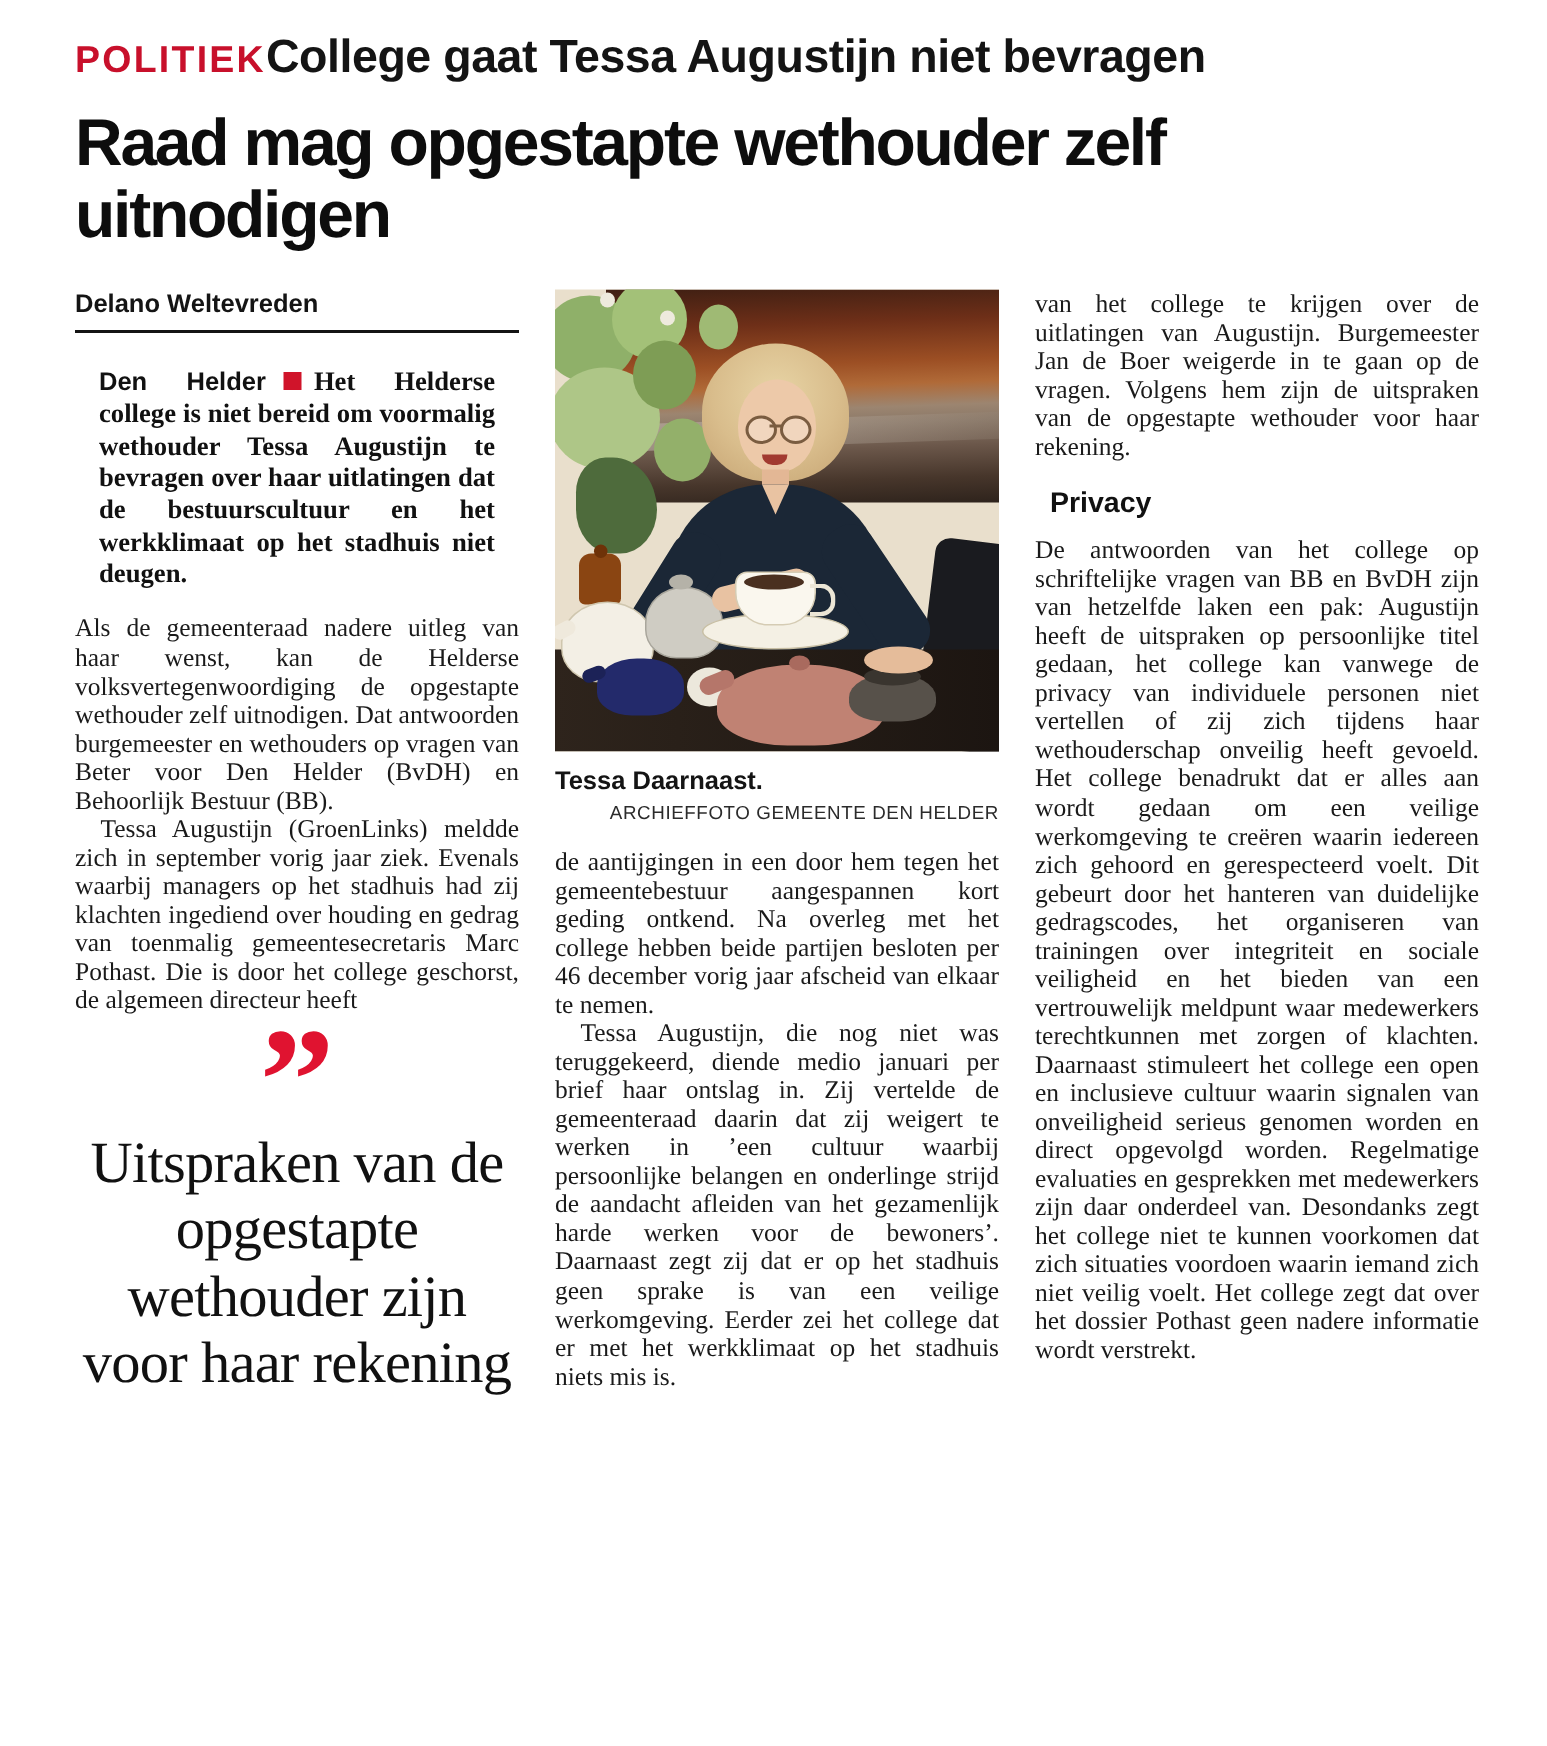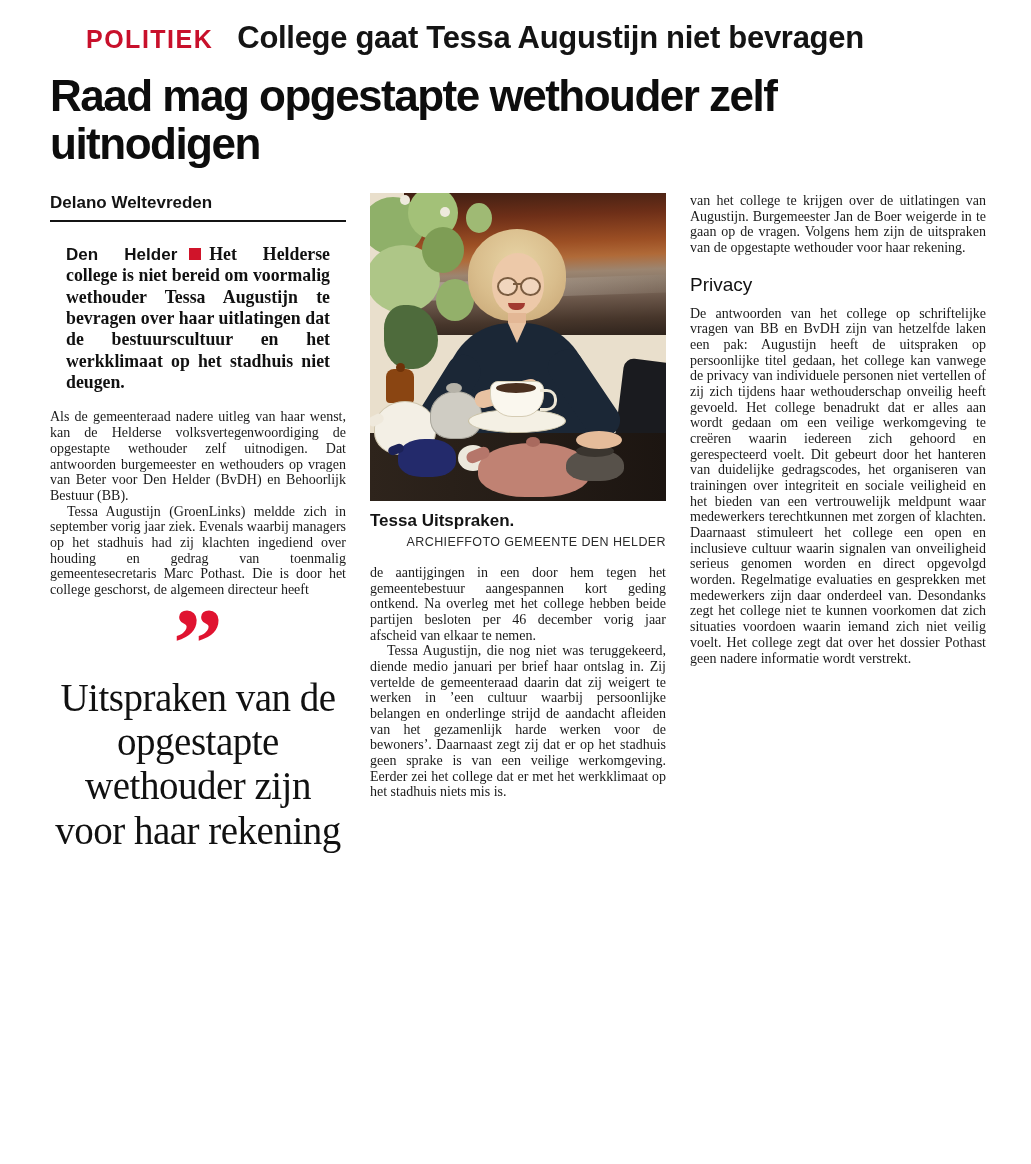--- a/index.html
+++ b/index.html
@@ -1,47 +1,47 @@
 <!DOCTYPE html>
 <html lang="nl"><head>
 <meta charset="utf-8">
 <style>
   html,body{margin:0;padding:0;background:#ffffff;}
   body{width:1031px;height:1164px;position:relative;font-family:"Liberation Serif",serif;color:#141414;-webkit-font-smoothing:antialiased;}
   .page{padding:20px 46px 0 50px;}
 
   
-  .kicker{display:flex;align-items:baseline;gap:24px;font-family:"Liberation Sans",sans-serif;margin-left:36px;}
+  .kicker{display:flex;align-items:baseline;gap:0;font-family:"Liberation Sans",sans-serif;}
   .kicker-cat{color:#c8102b;font-weight:bold;font-size:25px;letter-spacing:1.5px;}
   .kicker-text{color:#141414;font-weight:bold;font-size:31px;letter-spacing:-0.3px;}
 
   
   .headline{font-family:Liberation Sans, sans-serif;font-weight:bold;font-size:44px;line-height:1.08;letter-spacing:-1.5px;margin:16px 0 0;width:845px;color:#0d0d0d;}
 
   
   .columns{display:grid;grid-template-columns:296px 296px 296px;column-gap:24px;margin-top:26px;}
 
   .byline{font-family:"Liberation Sans",sans-serif;font-weight:bold;font-size:17px;padding-bottom:7px;border-bottom:2px solid #141414;margin-bottom:22px;}
 
-  p.body{font-size:14px;line-height:1.12;text-align:justify;margin:0;color:#1a1a1a;}
+  p.body{font-size:17px;line-height:1.12;text-align:justify;margin:0;color:#1a1a1a;}
   p.indent{text-indent:17px;}
   p.lead{font-weight:bold;font-size:17.8px;line-height:1.2;text-align:justify;margin:0 16px 16px;color:#111;}
   .lead-loc{font-family:"Liberation Sans",sans-serif;font-size:17px;}
   .red-square{display:inline-block;width:12px;height:12px;background:#d0142a;margin:0 8px 0 12px;}
 
   
   .pullquote{text-align:center;margin-top:14px;}
   .pq-mark{display:block;color:#e01330;font-size:100px;line-height:0.62;height:64px;font-weight:bold;font-family:"Liberation Serif",serif;}
   .pq-text{font-size:39px;line-height:1.14;letter-spacing:-0.5px;color:#111;}
 
   
   .cap-name{font-family:"Liberation Sans",sans-serif;font-weight:bold;font-size:17px;margin-top:10px;}
   .cap-credit{font-family:"Liberation Sans",sans-serif;font-size:12.5px;letter-spacing:0.4px;text-align:right;color:#2b2b2b;margin:4px 0 16px;}
 
-  .subhead{font-family:"Liberation Sans",sans-serif;font-weight:normal;font-size:19px;margin:18px 0 10px;color:#111;}
+  .subhead{font-family:"Liberation Sans",sans-serif;font-weight:bold;font-size:19px;margin:18px 10px 10px;color:#111;}
 
   
   .photo{position:relative;width:296px;height:308px;overflow:hidden;background:#e9dfcc;}
   .photo *{position:absolute;}
   .painting{left:34px;top:0;width:262px;height:142px;
     background:linear-gradient(178deg,#3f1f13 0%,#6e2f18 18%,#9c4f24 36%,#b06a38 46%,#9c8570 56%,#8a7868 63%,#6b574a 74%,#47362b 88%,#2e231c 100%);}
   .painting-streak{left:34px;top:86px;width:262px;height:18px;background:linear-gradient(90deg,rgba(200,190,180,0.55),rgba(150,135,120,0.25));transform:rotate(-2deg);}
   .plant-blob{border-radius:50%;}
   .pb1{left:-8px;top:4px;width:62px;height:58px;background:#8fb069;}
   .pb2{left:38px;top:-6px;width:50px;height:52px;background:#a3c178;}
@@ -154,21 +154,21 @@
         <div class="pot-pink-knob"></div>
         <div class="bowl-dark"></div>
         <div class="bowl-dark-lid"></div>
         <div class="forearm"></div>
         <div class="hand-r"></div>
         <div class="saucer"></div>
         <div class="cup"></div>
         <div class="tea"></div>
         <div class="cup-handle"></div>
       </div>
-      <div class="cap-name">Tessa Uitspraken.</div>
+      <div class="cap-name">Tessa Daarnaast.</div>
       <div class="cap-credit">ARCHIEFFOTO GEMEENTE DEN HELDER</div>
 
       <p class="body">de aantijgingen in een door hem tegen het gemeentebestuur aangespannen kort geding ontkend. Na overleg met het college hebben beide partijen besloten per 46 december vorig jaar afscheid van elkaar te nemen.</p>
       <p class="body indent">Tessa Augustijn, die nog niet was teruggekeerd, diende medio januari per brief haar ontslag in. Zij vertelde de gemeenteraad daarin dat zij weigert te werken in ’een cultuur waarbij persoonlijke belangen en onderlinge strijd de aandacht afleiden van het gezamenlijk harde werken voor de bewoners’. Daarnaast zegt zij dat er op het stadhuis geen sprake is van een veilige werkomgeving. Eerder zei het college dat er met het werkklimaat op het stadhuis niets mis is.</p>
     </div>
 
     <div class="col">
       <p class="body">van het college te krijgen over de uitlatingen van Augustijn. Burgemeester Jan de Boer weigerde in te gaan op de vragen. Volgens hem zijn de uitspraken van de opgestapte wethouder voor haar rekening.</p>
       <h3 class="subhead">Privacy</h3>
       <p class="body">De antwoorden van het college op schriftelijke vragen van BB en BvDH zijn van hetzelfde laken een pak: Augustijn heeft de uitspraken op persoonlijke titel gedaan, het college kan vanwege de privacy van individuele personen niet vertellen of zij zich tijdens haar wethouderschap onveilig heeft gevoeld. Het college benadrukt dat er alles aan wordt gedaan om een veilige werkomgeving te creëren waarin iedereen zich gehoord en gerespecteerd voelt. Dit gebeurt door het hanteren van duidelijke gedragscodes, het organiseren van trainingen over integriteit en sociale veiligheid en het bieden van een vertrouwelijk meldpunt waar medewerkers terechtkunnen met zorgen of klachten. Daarnaast stimuleert het college een open en inclusieve cultuur waarin signalen van onveiligheid serieus genomen worden en direct opgevolgd worden. Regelmatige evaluaties en gesprekken met medewerkers zijn daar onderdeel van. Desondanks zegt het college niet te kunnen voorkomen dat zich situaties voordoen waarin iemand zich niet veilig voelt. Het college zegt dat over het dossier Pothast geen nadere informatie wordt verstrekt.</p>

